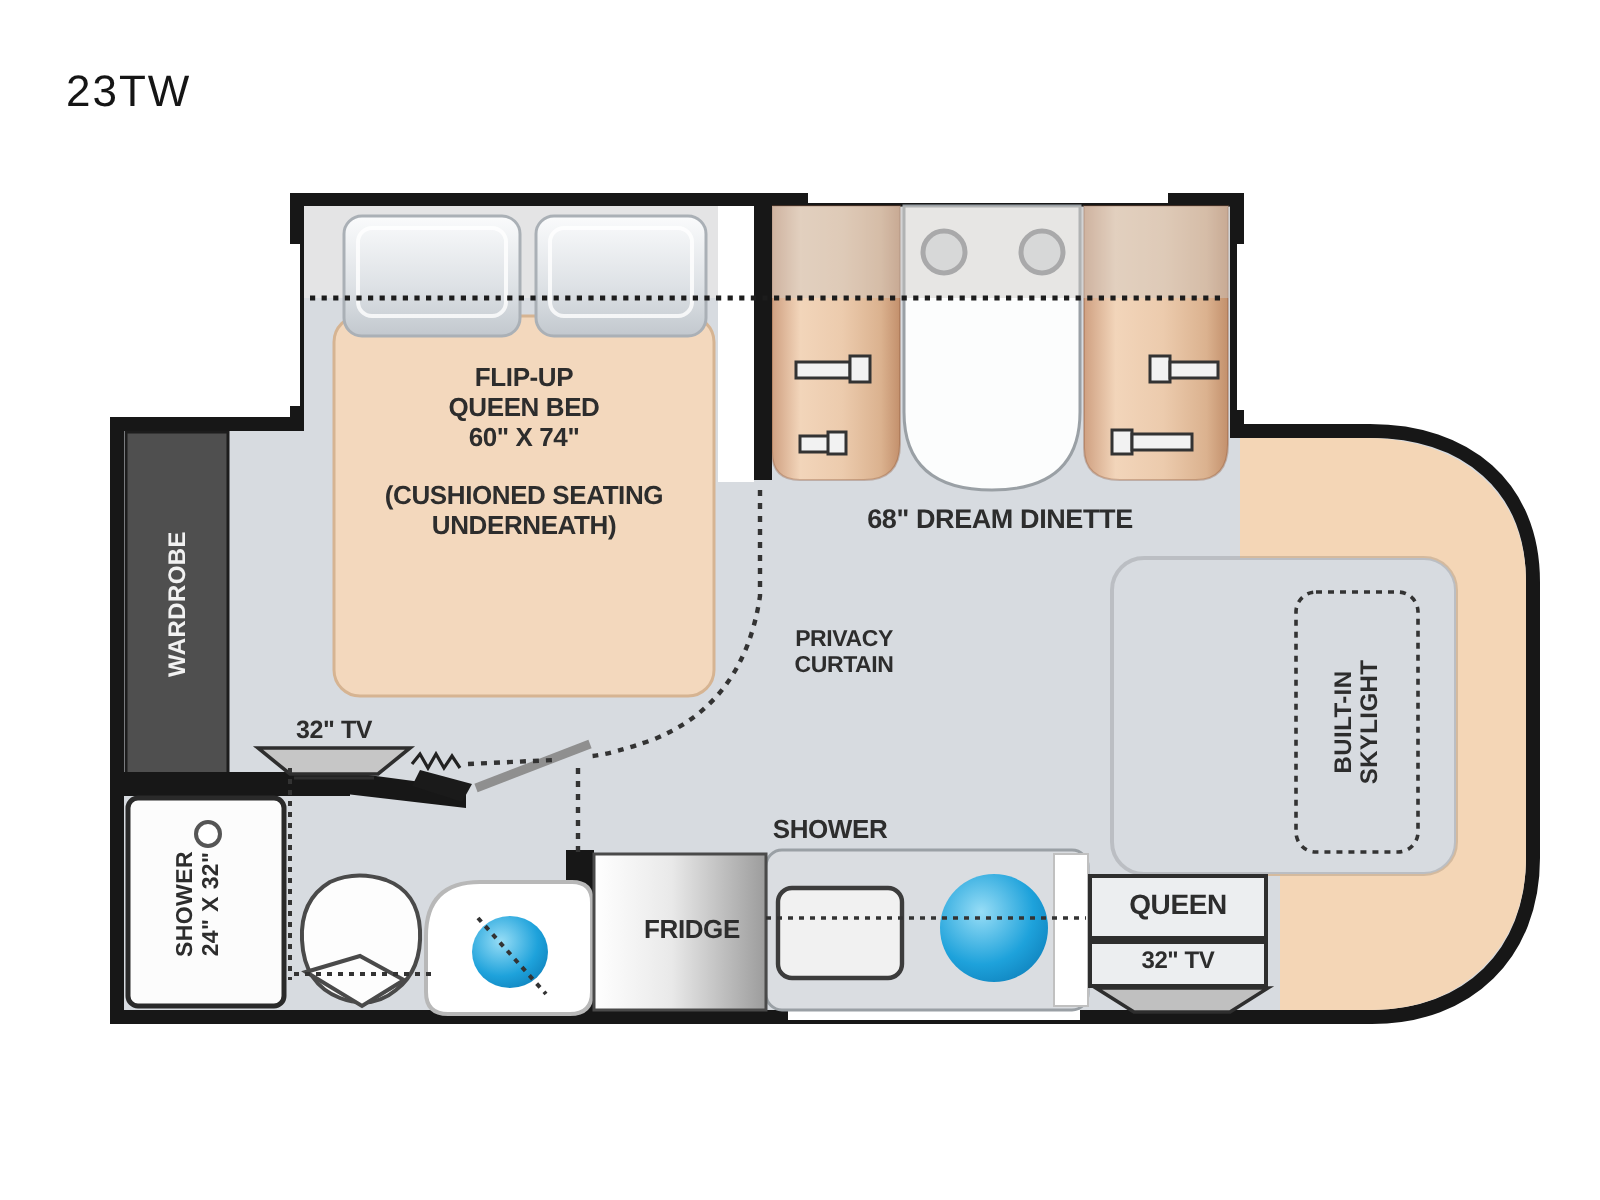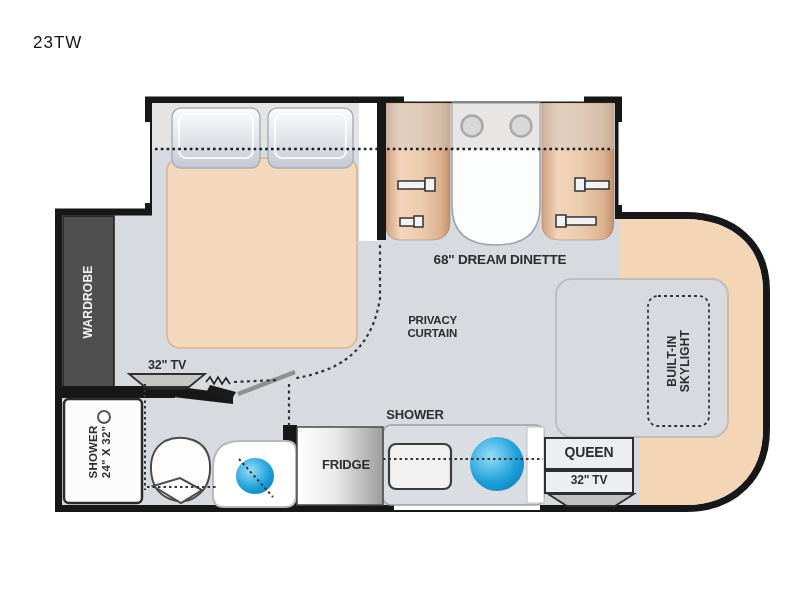--- a/index.html
+++ b/index.html
@@ -11,21 +11,21 @@
   .lbl{
     position:absolute;font-weight:bold;color:#2d2d2d;white-space:pre-line;
     text-align:center;line-height:1.16;letter-spacing:-0.2px;
   }
   .vlbl{
     position:absolute;font-weight:bold;color:#2d2d2d;white-space:pre-line;
     text-align:center;line-height:1.12;letter-spacing:0.2px;
     transform:translate(-50%,-50%) rotate(-90deg);transform-origin:center;
   }
   #model-label{
-    position:absolute;left:33px;top:33px;font-size:17px;font-weight:400;
+    position:absolute;left:33px;top:33px;font-size:22px;font-weight:400;
     color:#151515;letter-spacing:1px;
   }
 </style>
 </head>
 <body>
 
 <div id="canvas">
 
   <div id="model-label">23TW</div>
 
@@ -136,24 +136,29 @@
     <rect x="297" y="427" width="86" height="78" fill="url(#fridgeGrad)" stroke="#4a4a4a" stroke-width="1.5"></rect>
     <rect x="389" y="444" width="62" height="45" rx="7" fill="#f1f1f1" stroke="#3c3c3c" stroke-width="2.2"></rect>
     <circle cx="497" cy="464" r="27" fill="url(#sinkBlue)"></circle>
     <line x1="383" y1="459" x2="543" y2="459" stroke="#333333" stroke-width="1.8" stroke-dasharray="2.5 3"></line>
 
     <rect x="545" y="438" width="88" height="31" fill="#eceef0" stroke="#2e2e2e" stroke-width="2"></rect>
     <rect x="545" y="471" width="88" height="22" fill="#eceef0" stroke="#2e2e2e" stroke-width="2"></rect>
     <polygon points="548,494 634,494 615,506 567,506" fill="#c0c0c0" stroke="#2e2e2e" stroke-width="1.8"></polygon>
   </svg>
 
+  <div class="lbl" style="left:167px;top:181px;width:190px;font-size:13px;">FLIP-UP
+QUEEN BED
+60" X 74"</div>
+  <div class="lbl" style="left:157px;top:240px;width:210px;font-size:13px;">(CUSHIONED SEATING
+UNDERNEATH)</div>
   <div class="lbl" style="left:400px;top:252px;width:200px;font-size:13.5px;">68" DREAM DINETTE</div>
   <div class="vlbl" style="left:89px;top:302px;font-size:12px;color:#f2f2f2;">WARDROBE</div>
   <div class="lbl" style="left:107px;top:358px;width:120px;font-size:12.5px;">32" TV</div>
-  <div class="lbl" style="left:387px;top:314px;width:70px;font-size:11.5px;text-align:right;">PRIVACY
+  <div class="lbl" style="left:387px;top:314px;width:70px;font-size:11.5px;text-align:center;">PRIVACY
 CURTAIN</div>
   <div class="vlbl" style="left:100px;top:452px;font-size:11.5px;">SHOWER
 24" X 32"</div>
   <div class="lbl" style="left:375px;top:407px;width:80px;font-size:13px;">SHOWER</div>
   <div class="lbl" style="left:297px;top:457px;width:98px;font-size:13px;">FRIDGE</div>
   <div class="lbl" style="left:545px;top:444px;width:88px;font-size:14px;">QUEEN</div>
   <div class="lbl" style="left:545px;top:474px;width:88px;font-size:12px;">32" TV</div>
   <div class="vlbl" style="left:679px;top:361px;font-size:12px;">BUILT-IN
 SKYLIGHT</div>
 

